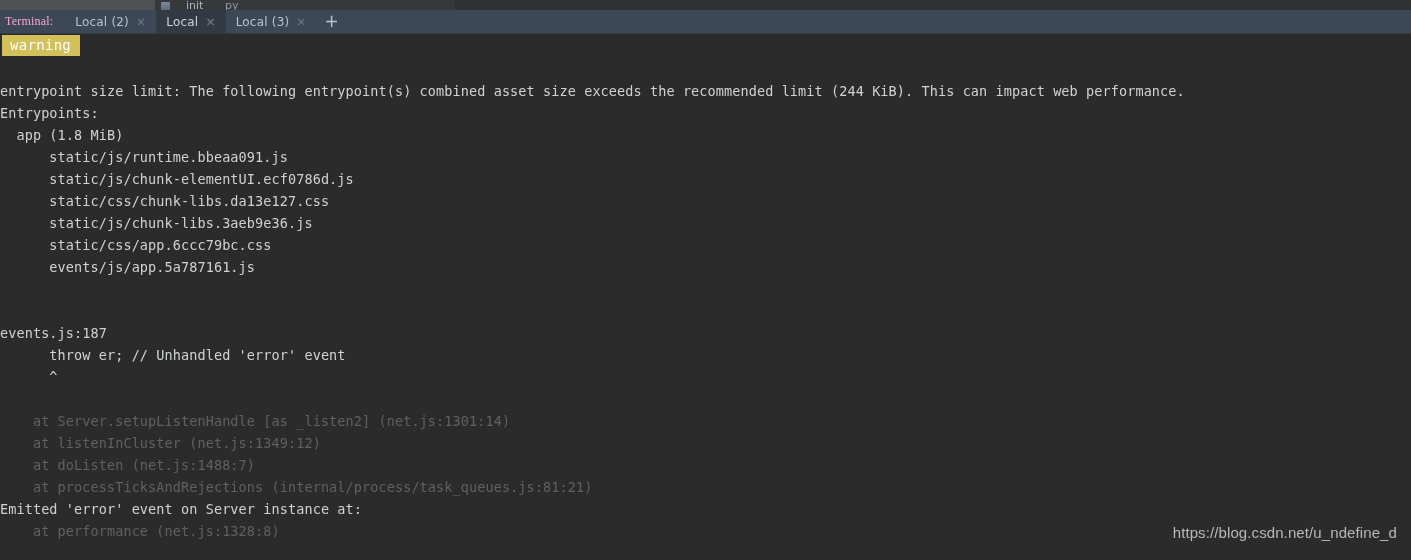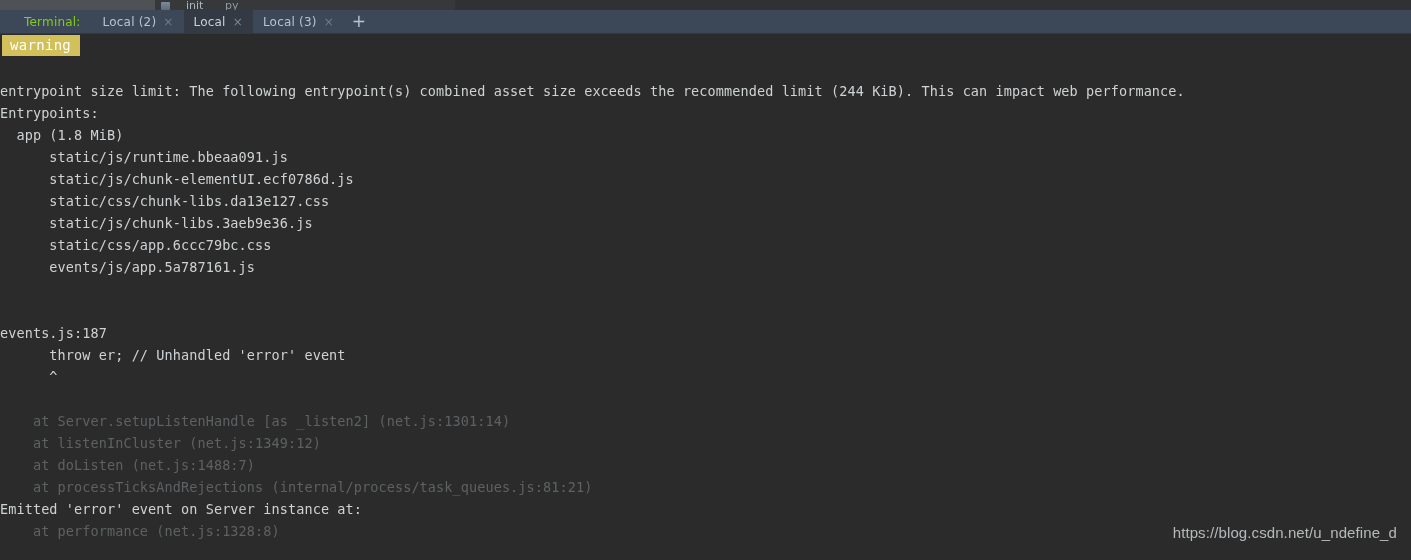--- a/index.html
+++ b/index.html
@@ -72,24 +72,25 @@
     background: #3c4858;
     border-bottom: 1px solid #2f3a46;
     display: flex;
     align-items: stretch;
     font-family: "DejaVu Sans", "Liberation Sans", sans-serif;
     font-size: 12px;
   }
   .tabbar-label {
     display: flex;
     align-items: center;
-    padding: 0 12px 0 24px;
-    color: #84cc16;
+    padding: 0 12px 0 5px;
+    color: #f9a8d4;
     white-space: nowrap;
     letter-spacing: .2px;
+    font-family: Liberation Serif, serif;
   }
   .tab {
     display: flex;
     align-items: center;
     gap: 7px;
     padding: 0 10px;
     color: #b9c2cd;
     white-space: nowrap;
     cursor: default;
     letter-spacing: .2px;

